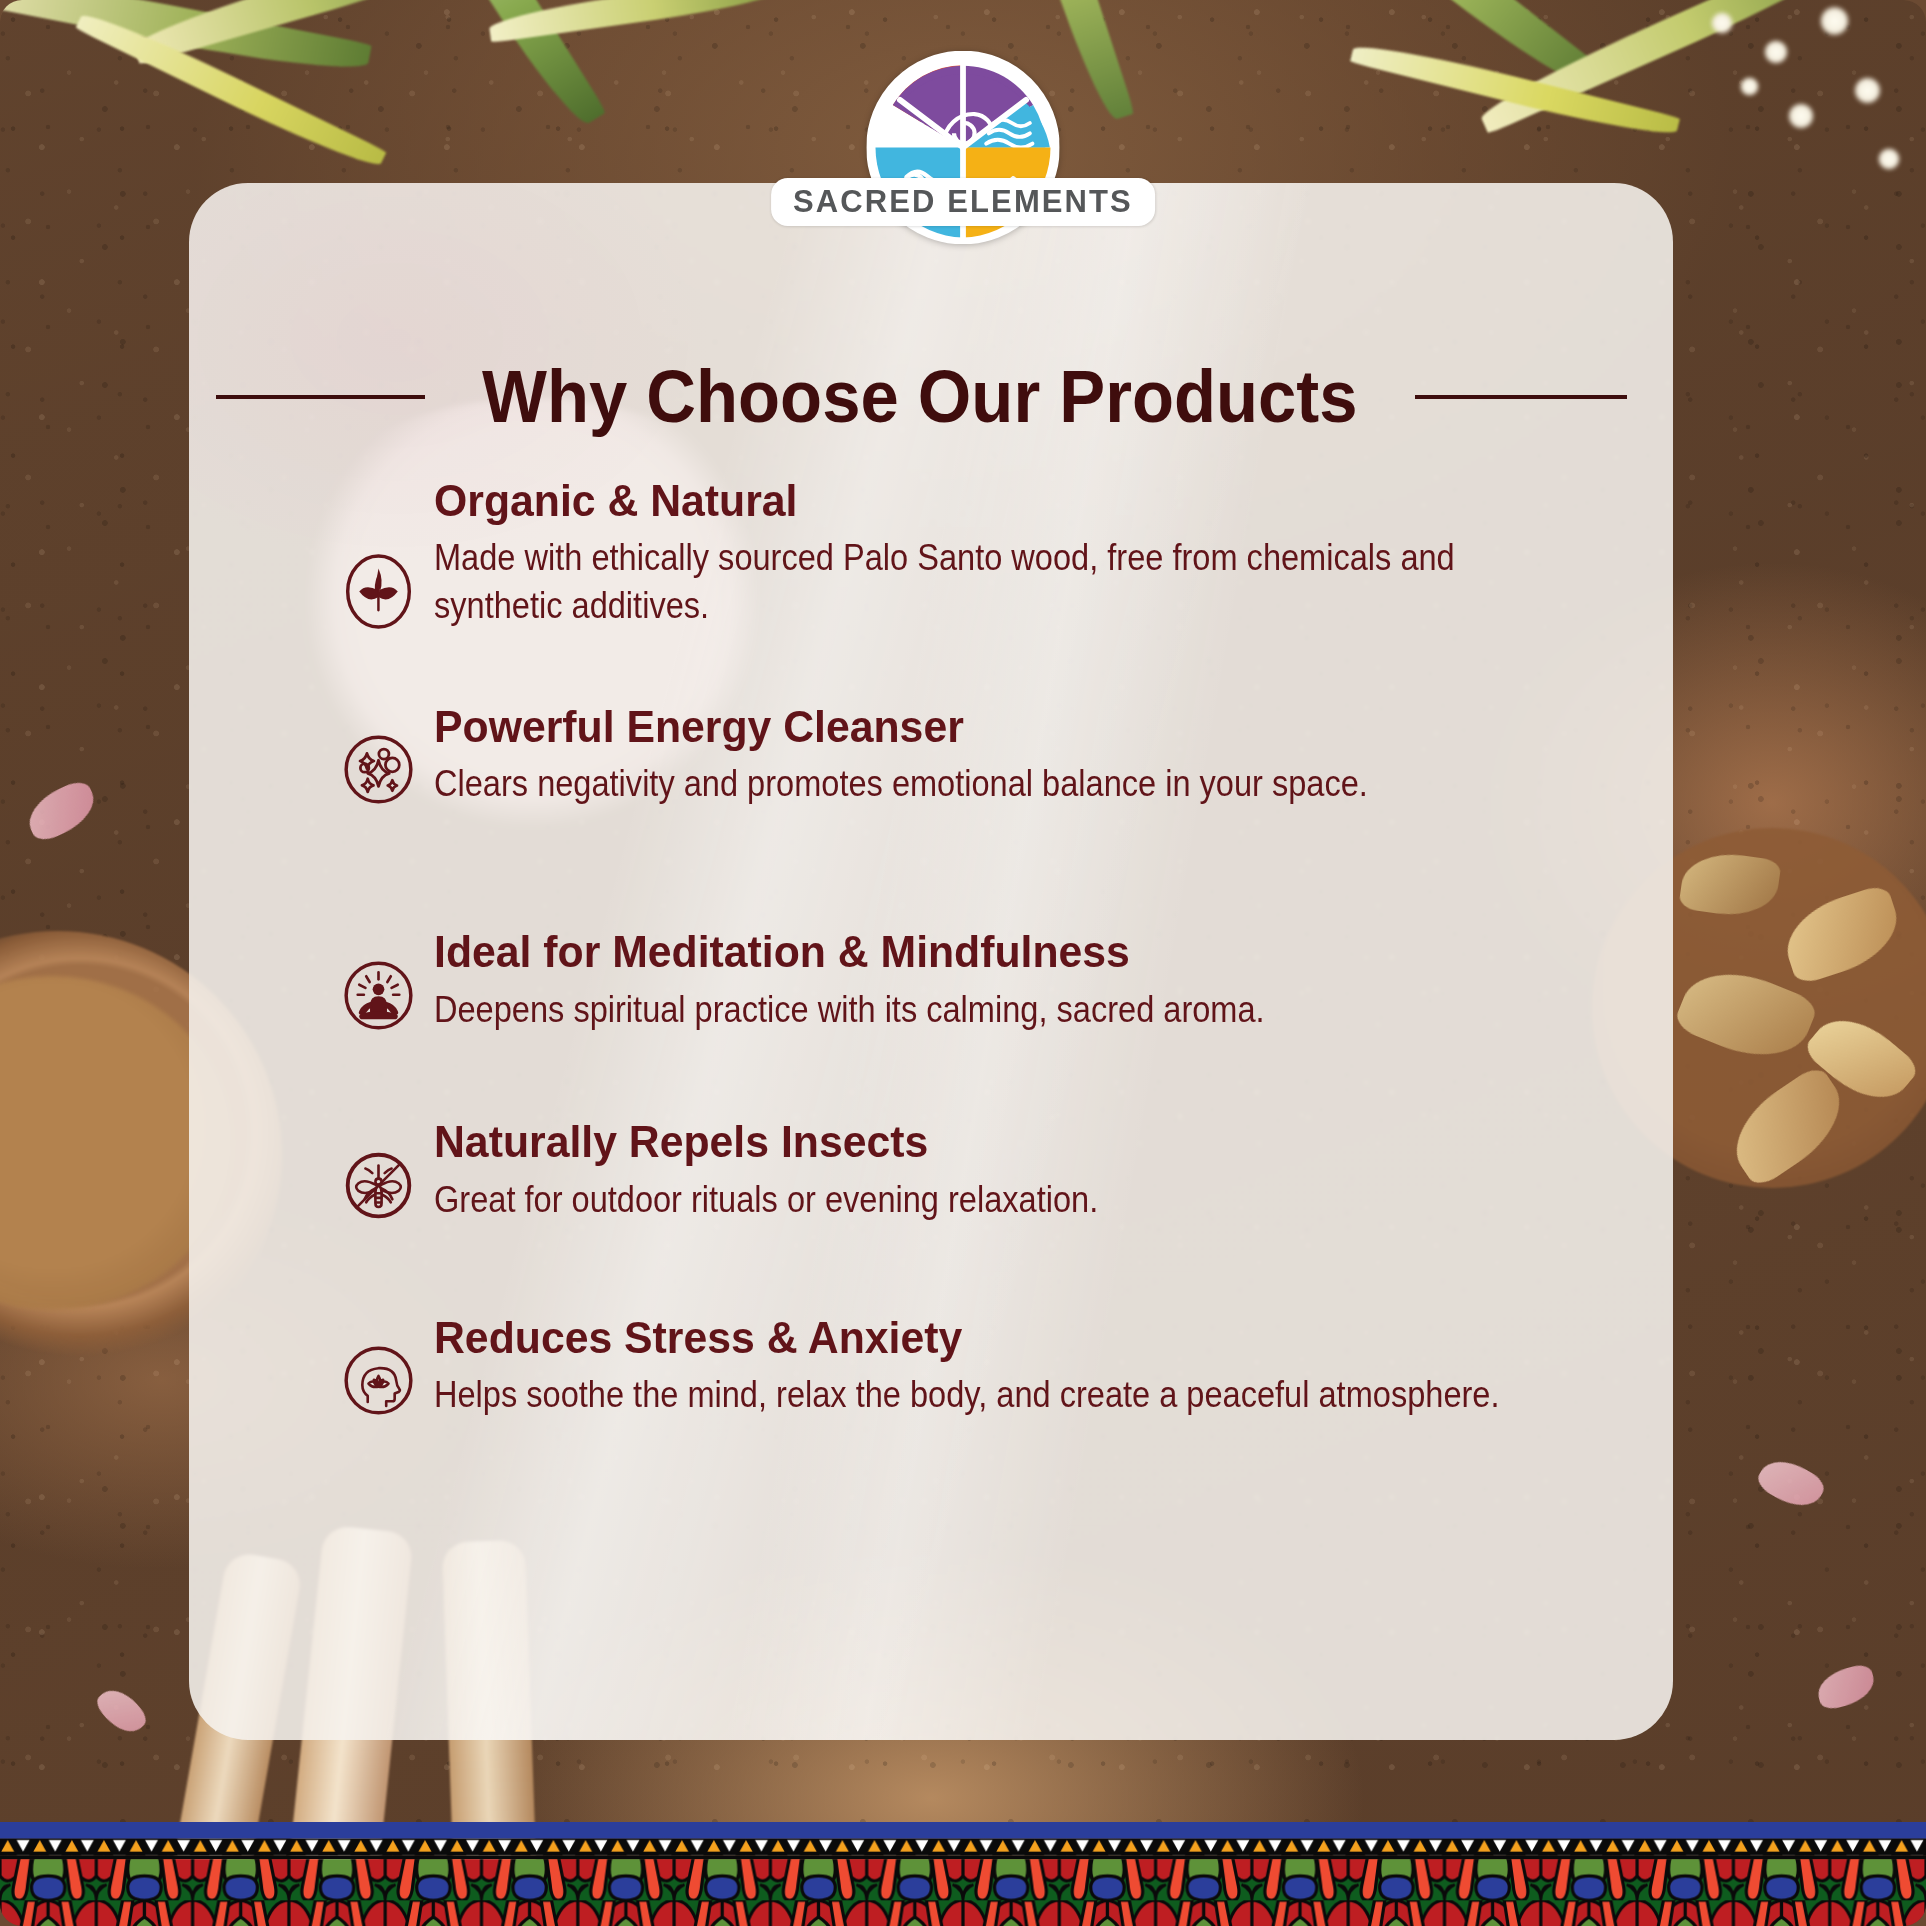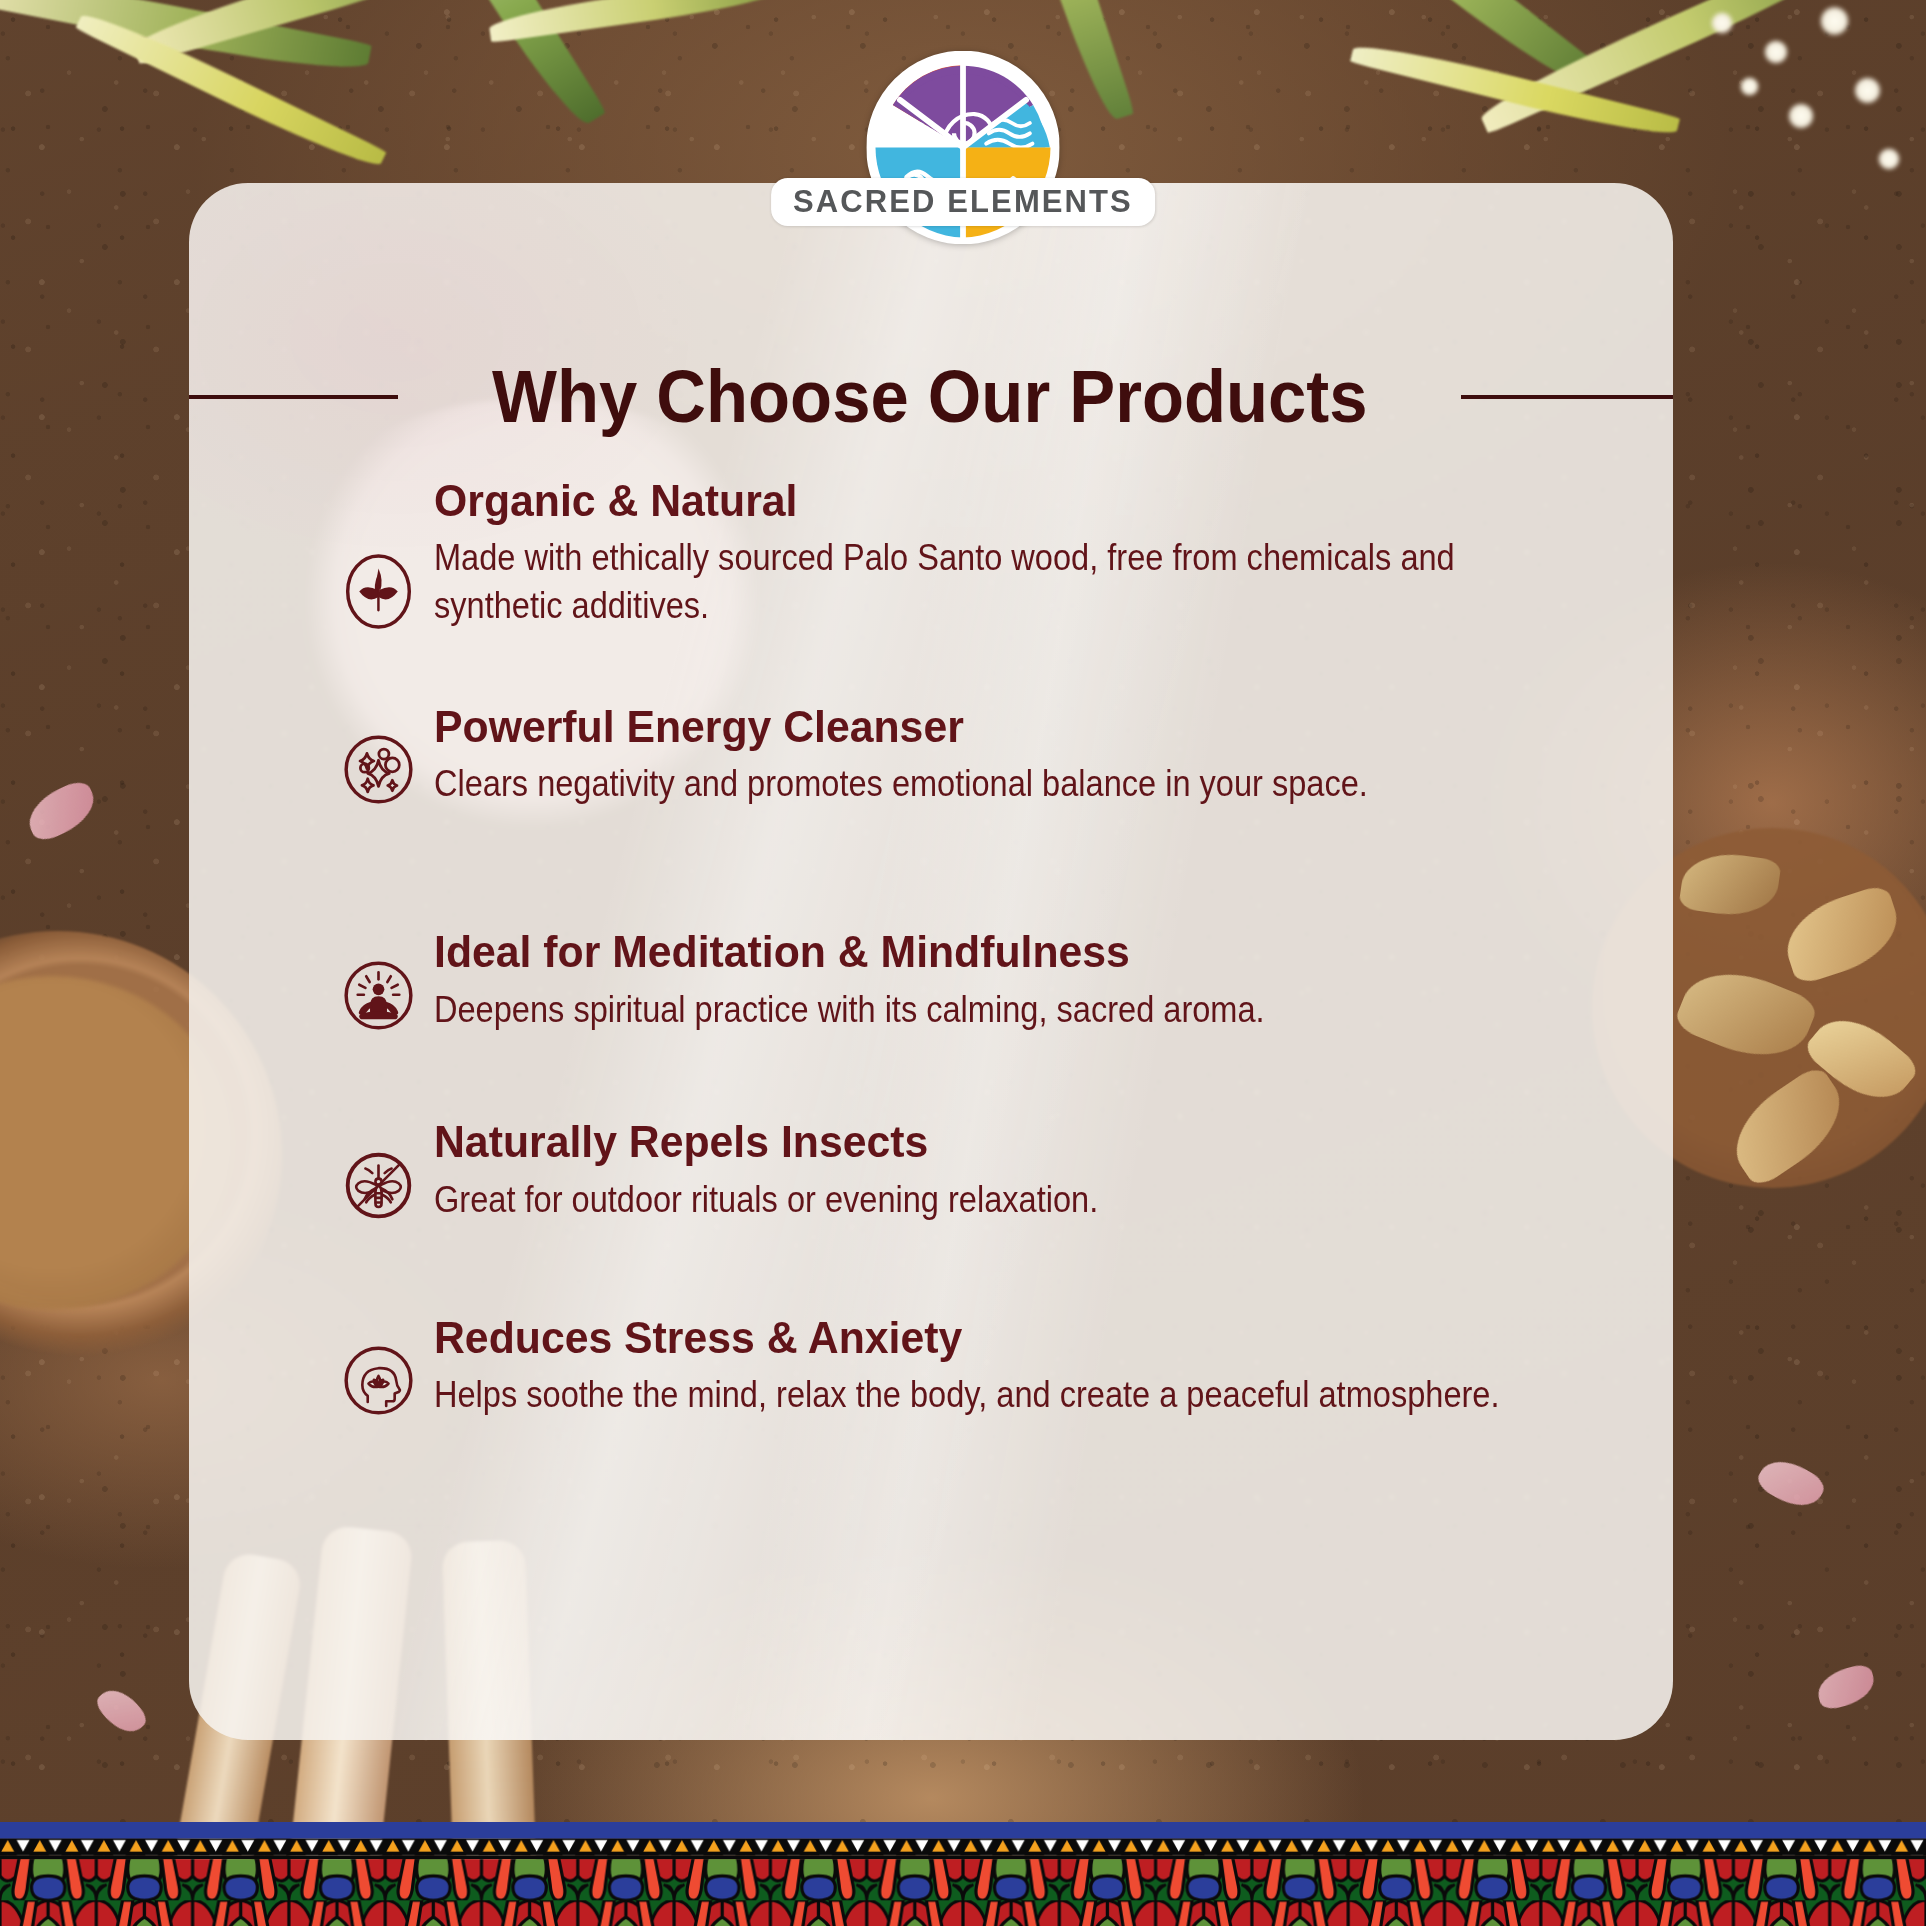--- a/index.html
+++ b/index.html
@@ -1,21 +1,21 @@
 <!DOCTYPE html>
 <html style="font-size:10.3px"><head>
 <meta charset="utf-8">
 <style>
   html,body{margin:0;padding:0;}
   body{
     width:1926px;height:1926px;overflow:hidden;
     font-family:"Liberation Sans", sans-serif;
     background:#6b4a32;
   }
-  .stage{position:relative;width:1926px;height:1926px;overflow:hidden;}
+  .stage{position:relative;width:1926px;height:1926px;overflow:hidden;border-radius:22px;}
 
   
   .bg{position:absolute;inset:0;
     background:
       radial-gradient(ellipse 449px 270px at 161px 1380px, rgba(150,105,70,.75) 0%, rgba(120,82,55,0) 70%),
       radial-gradient(ellipse 398px 334px at 1772px 803px, rgba(175,120,80,.8) 0%, rgba(140,95,62,0) 72%),
       radial-gradient(ellipse 578px 334px at 931px 1798px, rgba(196,150,104,.85) 0%, rgba(150,105,70,0) 75%),
       radial-gradient(ellipse 770px 449px at 963px 154px, rgba(128,92,62,.9) 0%, rgba(96,66,44,.6) 60%, rgba(86,59,40,.8) 100%),
       linear-gradient(160deg,#8a6243 0%,#7a5538 22%,#6e4c33 45%,#7b5538 68%,#6a4830 100%);
   }
@@ -123,21 +123,21 @@
   .logo{position:absolute;left:50%;top:51px;transform:translateX(-50%);width:193px;height:193px;z-index:5;}
   .logo svg{display:block;width:193px;height:193px;filter:drop-shadow(0 1.3px 3.2px rgba(0,0,0,.25));}
   .logo-band{position:absolute;left:50%;top:178px;transform:translateX(-50%);
     background:#ffffff;border-radius:16.7px;padding:7.7px 22px 9px;z-index:6;
     box-shadow:0 0.6px 2.6px rgba(0,0,0,.12);}
   .logo-band span{display:block;font-family:"Liberation Sans",sans-serif;font-weight:bold;
     font-size:31px;letter-spacing:2.1px;color:#555759;line-height:1;white-space:nowrap;}
 
   
   .title-row{position:absolute;left:189px;top:360px;width:1484px;
-    display:flex;align-items:center;justify-content:space-between;gap:12px;z-index:4;}
+    display:flex;align-items:center;justify-content:flex-start;gap:24px;z-index:4;padding-left:27px;}
   .rule{height:4.5px;background:#3d0d0d;flex:0 0 auto;}
   .rule-l{width:209px}
   .rule-r{width:212px}
   .title{font-family:"Liberation Sans Narrow","Liberation Sans",sans-serif;
     font-weight:bold;font-size:74px;color:#3f0d0d;line-height:1;white-space:nowrap;
     transform:scaleX(.93);transform-origin:center;}
 
   
   .features{position:absolute;left:340px;top:475px;width:1316px;z-index:4;}
   .feature{position:relative;display:flex;align-items:flex-end;}

